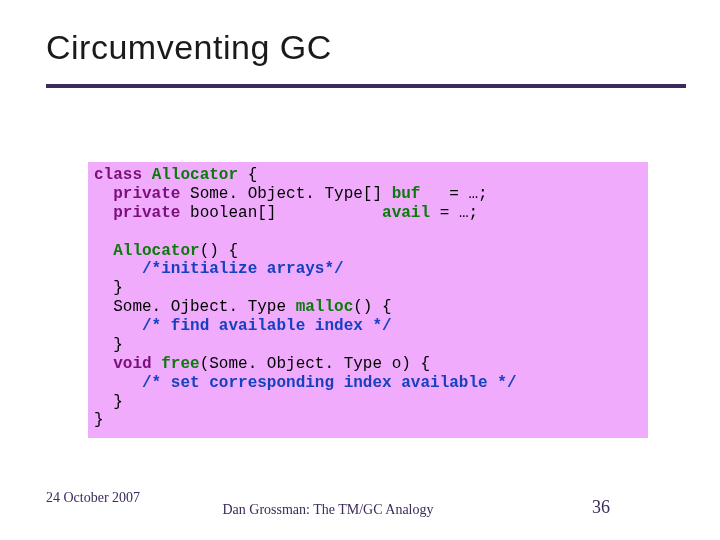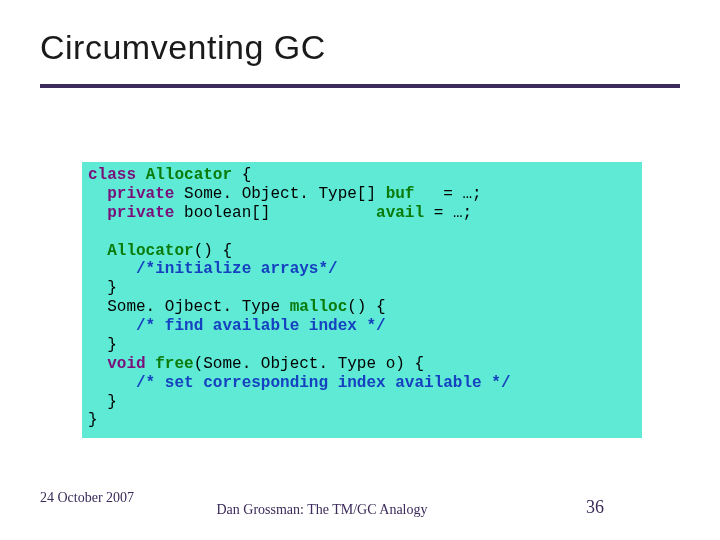--- a/index.html
+++ b/index.html
@@ -9,20 +9,21 @@
     height: 540px;
     background: #fff;
     font-family: Arial, Helvetica, sans-serif;
     overflow: hidden;
   }
   .slide {
     position: relative;
     width: 644px;
     height: 540px;
     box-sizing: border-box;
+    margin-left: 6px;
   }
   .title {
     position: absolute;
     left: 40px;
     top: 28px;
     font-size: 34px;
     color: #1a1a1a;
     letter-spacing: 0.5px;
   }
   .rule {
@@ -31,21 +32,21 @@
     top: 84px;
     width: 640px;
     height: 4px;
     background: #3b2a5a;
   }
   .codebox {
     position: absolute;
     left: 82px;
     top: 162px;
     width: 560px;
-    background: #5eead4;
+    background: #f0abfc;
     padding: 4px 6px 8px 6px;
     box-sizing: border-box;
     font-family: "Courier New", Courier, monospace;
     font-size: 16px;
     line-height: 1.18;
     color: #000;
     white-space: pre;
   }
   .kw   { color: #7a0f7a; font-weight: bold; }   
   .name { color: #0a7a0a; font-weight: bold; }   

